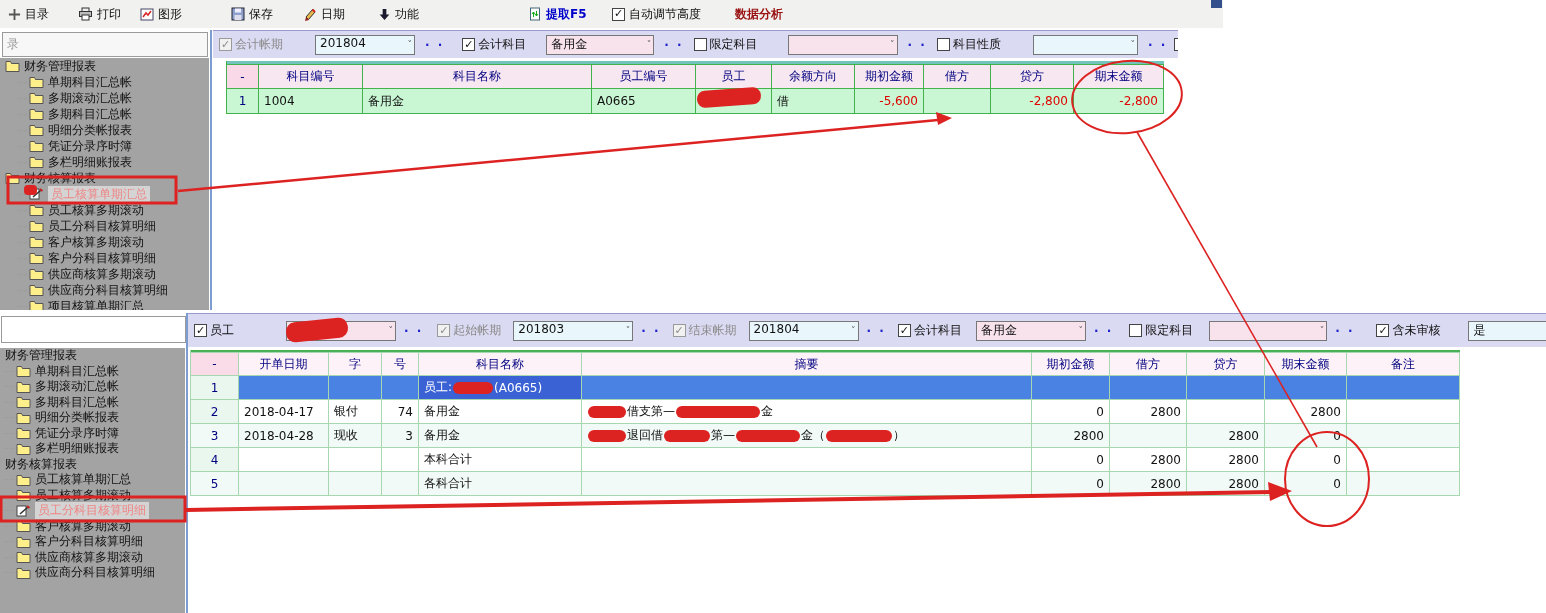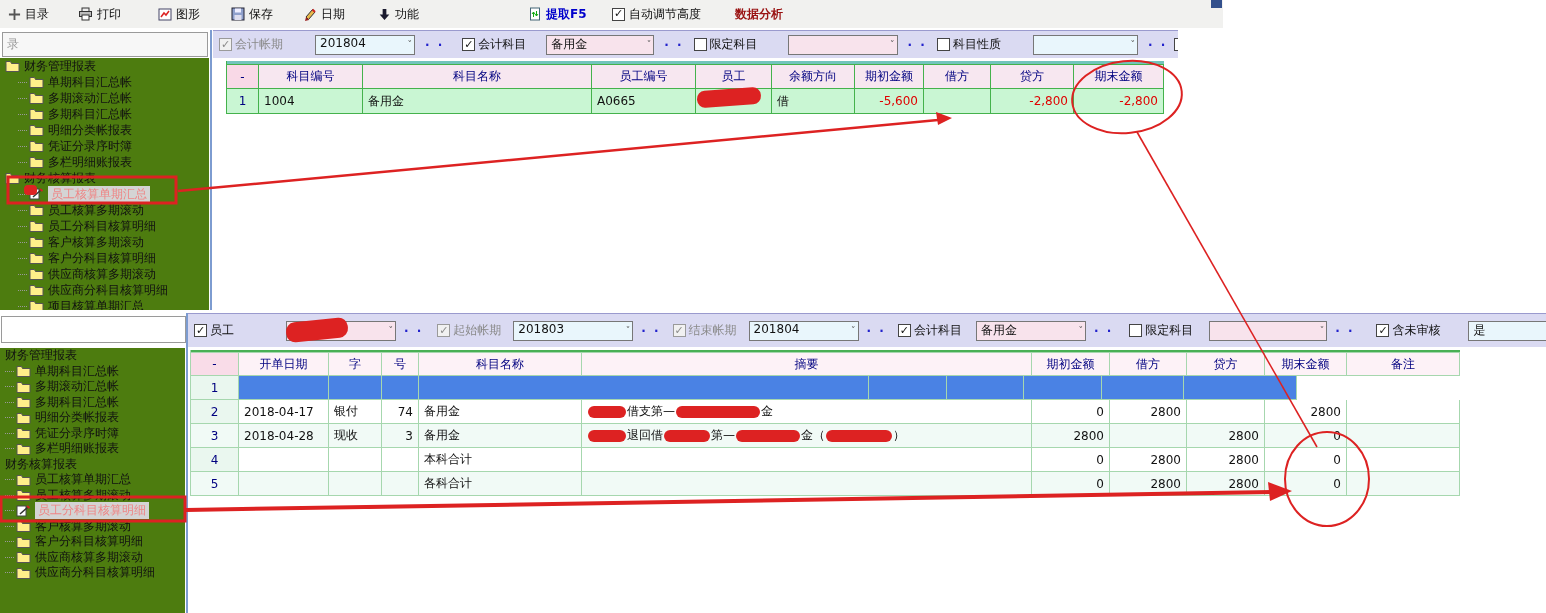--- a/index.html
+++ b/index.html
@@ -37,21 +37,21 @@
              overflow:hidden;border-top:1px solid #9a9ace;box-sizing:border-box;}
   #top-filterbar{left:213px;top:30px;width:965px;height:28px;}
   #bottom-filterbar{left:188px;top:313px;width:1358px;height:34px;}
   .fgroup{display:flex;align-items:center;flex:none;}
 
   
   #top-sidebar-header{position:absolute;left:2px;top:32px;width:206px;height:25px;background:#f7f7f7;
       border:1px solid #9a9a9a;box-sizing:border-box;display:flex;align-items:center;padding-left:4px;color:#999;}
   #bottom-search-box{position:absolute;left:1px;top:316px;width:185px;height:27px;background:#fff;
       border:1px solid #9a9a9a;box-sizing:border-box;}
-  .tree{position:absolute;overflow:hidden;background:#4d7c0f;}
+  .tree{position:absolute;overflow:hidden;background:#a3a3a3;}
   #top-tree{left:0;top:58px;width:209px;height:252px;}
   #bottom-tree{left:0;top:348px;width:185px;height:265px;}
   .tree-item{display:flex;align-items:center;white-space:nowrap;cursor:default;}
   .tree-item .dotline{width:9px;border-top:1px dotted #999;margin-right:2px;flex:none;}
   .tree-item .ticon{margin-right:4px;display:inline-flex;flex:none;}
   .tree-item.selected .tlabel{background:#d4d4d4;color:var(--tree-selected-text);padding:0 3px;}
   .vline{position:absolute;width:2px;background:#7d9cd0;}
 
   
   .grid{position:absolute;}
@@ -107,21 +107,21 @@
       <div class="tb-item" style="left: 78px;">
         <span class="icon">
           <svg width="15" height="14" viewBox="0 0 15 14">
             <rect x="4" y="1" width="7" height="4" fill="#eee" stroke="#333"></rect>
             <rect x="1.5" y="4.5" width="12" height="5" fill="#bcbcbc" stroke="#333"></rect>
             <rect x="4" y="8" width="7" height="5" fill="#fff" stroke="#333"></rect>
           </svg>
         </span>
         <span class="tb-label">打印</span>
       </div>
-      <div class="tb-item" style="left: 158px;">
+      <div class="tb-item" style="left: 140px;">
         <span class="icon">
           <svg width="14" height="13" viewBox="0 0 14 13">
             <rect x="1" y="1" width="12" height="11" fill="#fff" stroke="#446"></rect>
             <polyline points="3,9 6,5 8,7 11,3" stroke="#d22" stroke-width="1.5" fill="none"></polyline>
           </svg>
         </span>
         <span class="tb-label">图形</span>
       </div>
       <div class="tb-item" style="left: 231px;">
         <span class="icon">
@@ -586,20 +586,25 @@
         <div class="th" style="width: 77px;">借方</div>
         <div class="th" style="width: 78px;">贷方</div>
         <div class="th" style="width: 82px;">期末金额</div>
         <div class="th" style="width: 113px;">备注</div>
       </div>
       <div class="trow sel">
         <div class="td numcol" style="width: 48px;">1</div>
         <div class="td" style="width: 90px;"></div>
         <div class="td" style="width: 53px;"></div>
         <div class="td amt" style="width: 37px;"></div>
+        <div class="td subj" style="width: 163px;">
+          <span>员工:</span>
+          <span class="redact" style="width: 40px;"></span>
+          <span>(A0665)</span>
+        </div>
         <div class="td" style="width: 450px;"></div>
         <div class="td amt" style="width: 78px;"></div>
         <div class="td amt" style="width: 77px;"></div>
         <div class="td amt" style="width: 78px;"></div>
         <div class="td amt" style="width: 82px;"></div>
         <div class="td amt" style="width: 113px;"></div>
       </div>
       <div class="trow">
         <div class="td numcol" style="width: 48px;">2</div>
         <div class="td" style="width: 90px;">2018-04-17</div>

